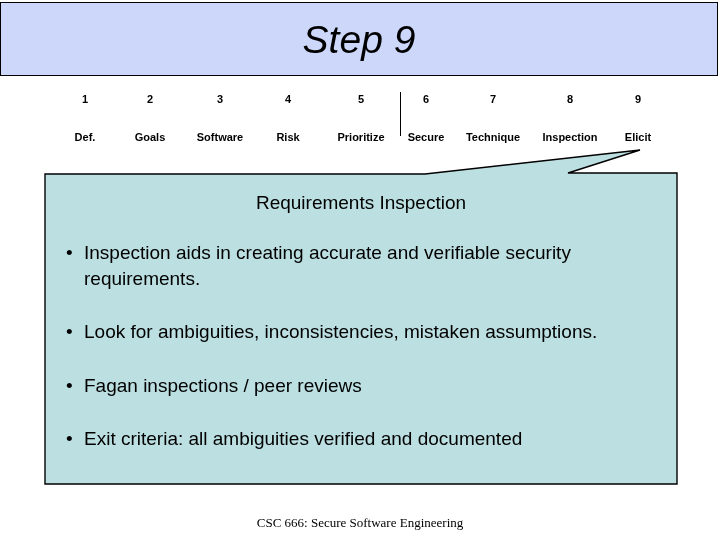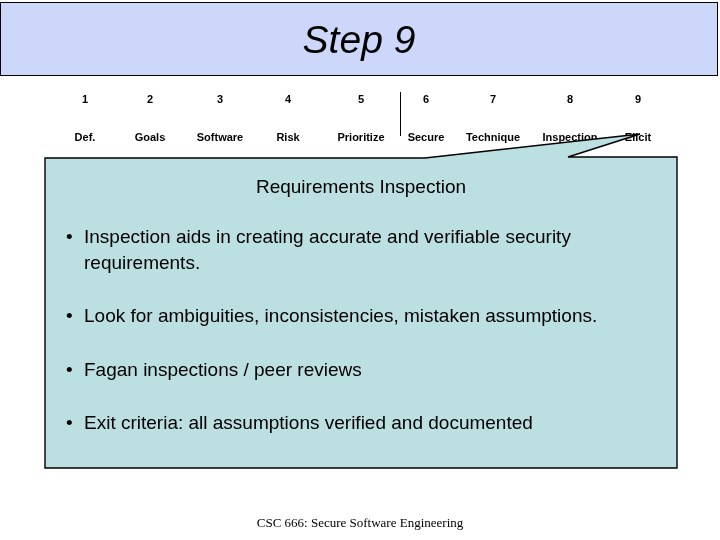--- a/index.html
+++ b/index.html
@@ -75,21 +75,21 @@
     top: 0px;
     width: 1px;
     height: 44px;
     background: #000000;
   }
 
   
   #callout {
     position: absolute;
     left: 44px;
-    top: 130px;
+    top: 146px;
     width: 570px;
     height: 342px;
   }
   #callout-svg {
     position: absolute;
     left: 0;
     top: 0;
     width: 634px;
     height: 342px;
   }
@@ -218,19 +218,19 @@
       <li class="bullet-item" id="bullet-1">
         <span class="bullet-dot">•</span>
         <span class="bullet-text">Look for ambiguities, inconsistencies, mistaken assumptions.</span>
       </li>
       <li class="bullet-item" id="bullet-2">
         <span class="bullet-dot">•</span>
         <span class="bullet-text">Fagan inspections / peer reviews</span>
       </li>
       <li class="bullet-item" id="bullet-3">
         <span class="bullet-dot">•</span>
-        <span class="bullet-text">Exit criteria: all assumptions verified and documented</span>
+        <span class="bullet-text">Exit criteria: all ambiguities verified and documented</span>
       </li>
     </ul>
   </div>
 </div>
 
 <div id="footer">CSC 666: Secure Software Engineering</div>
 
 </body></html>

